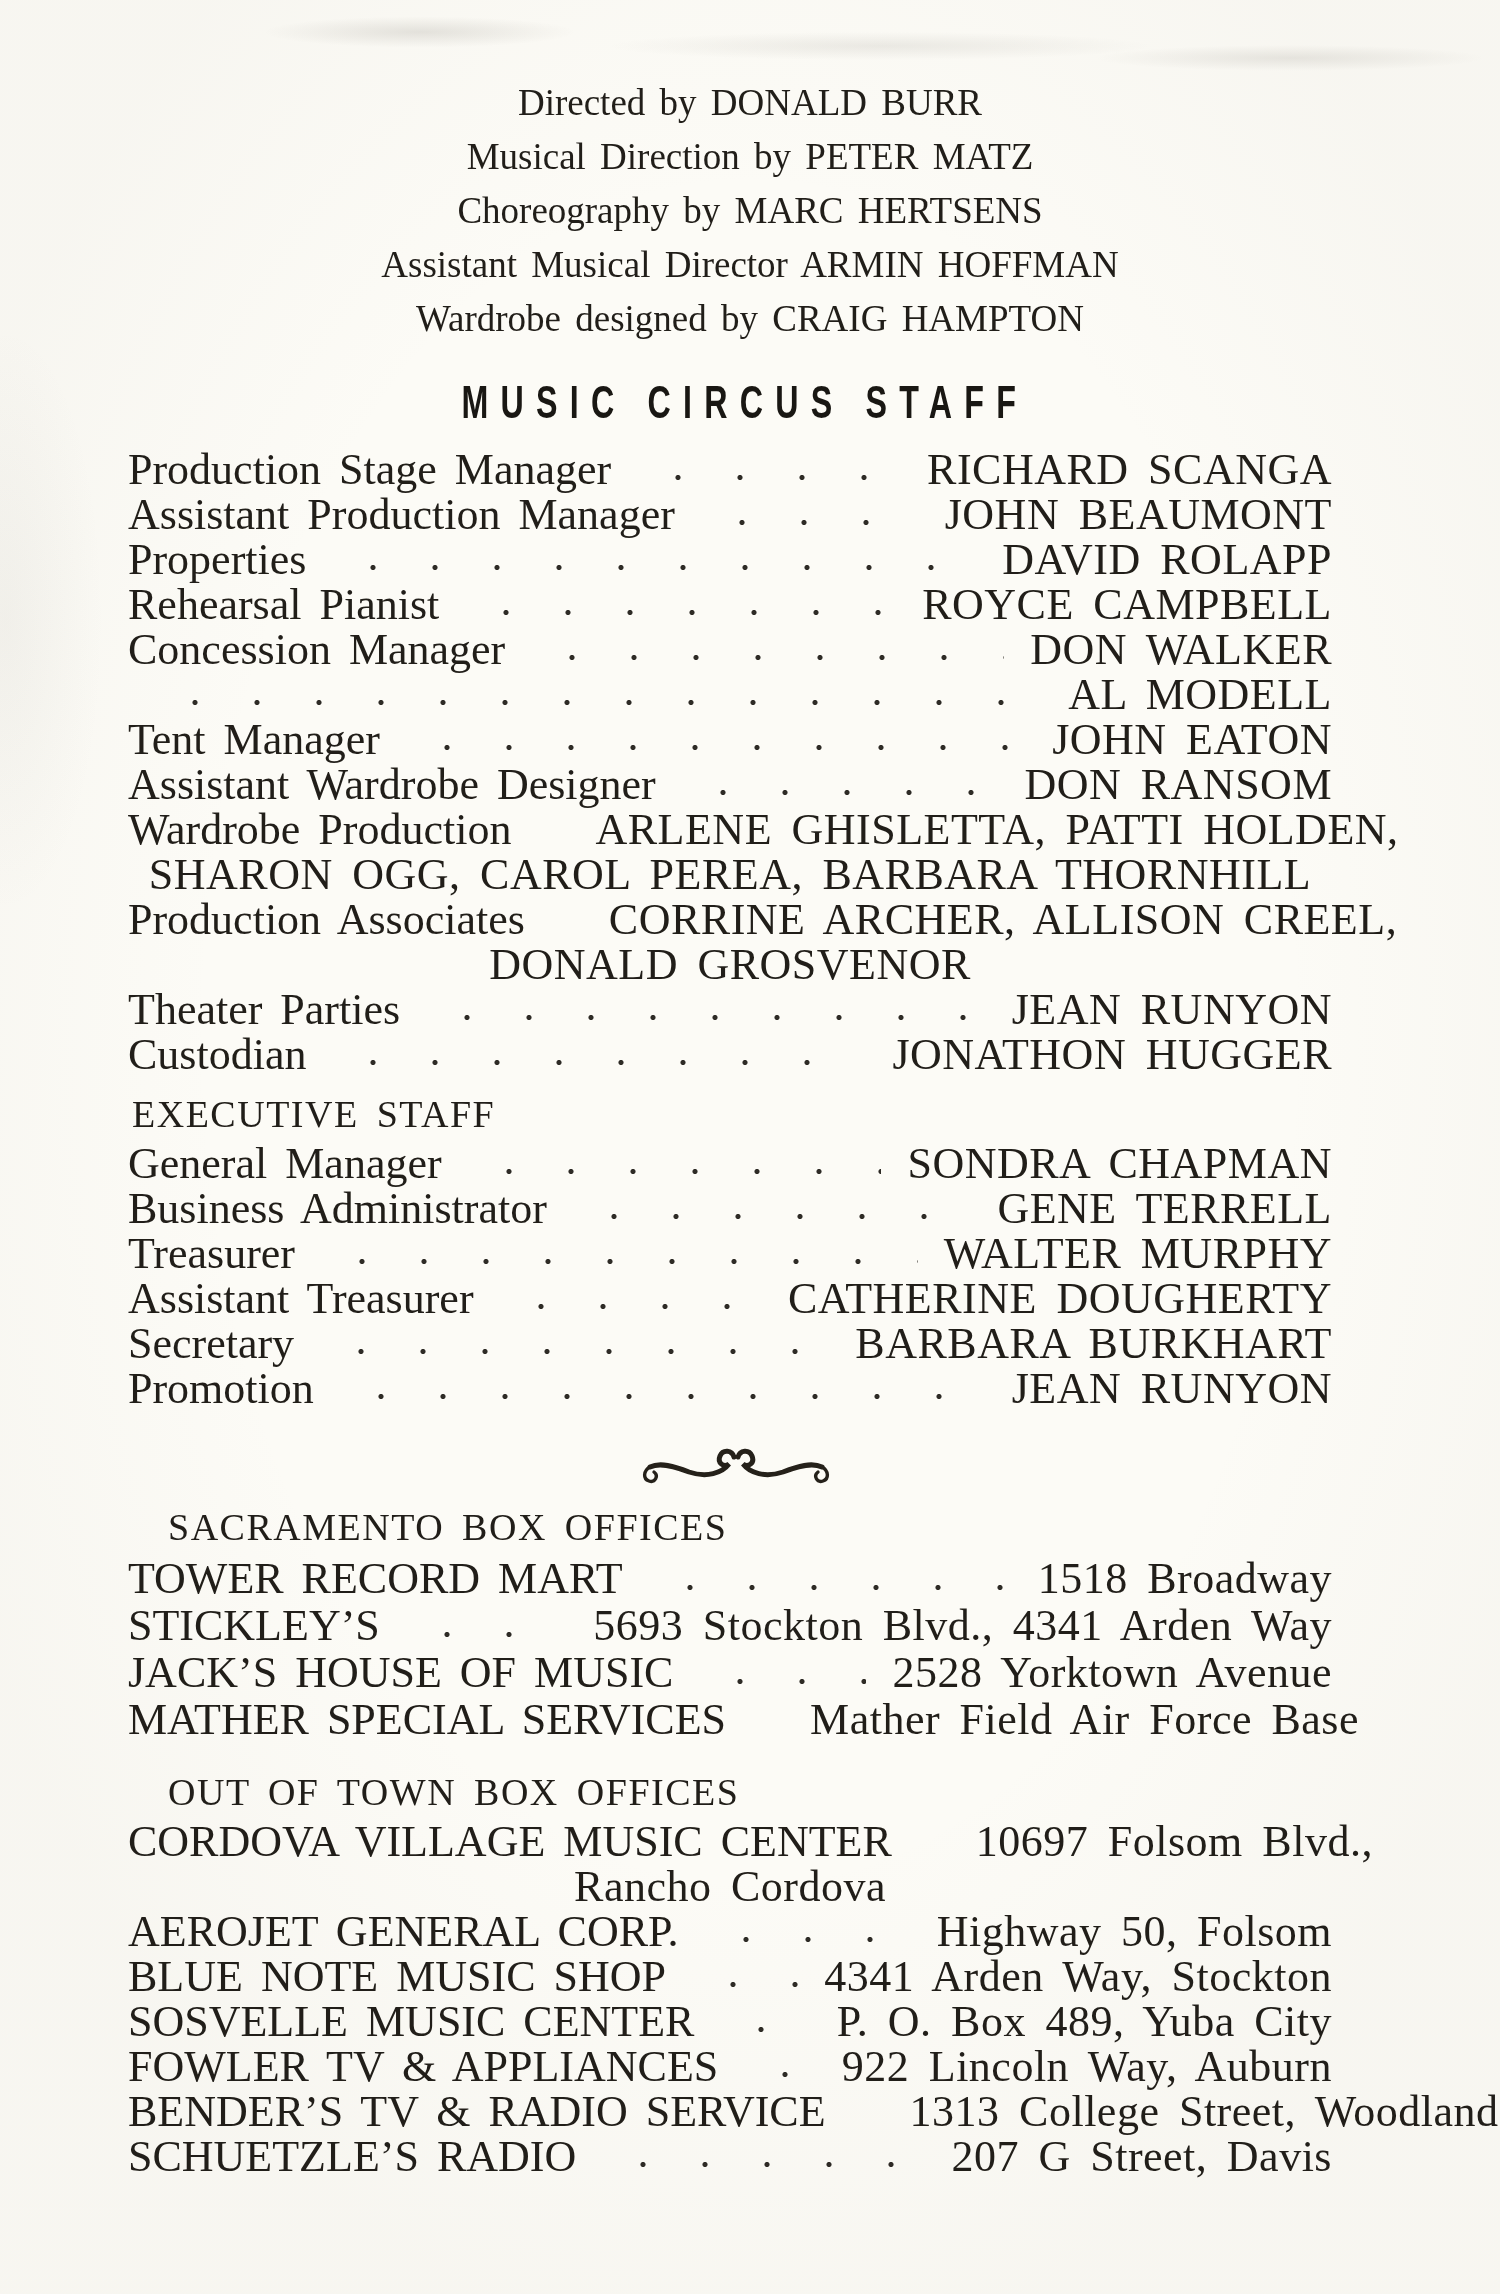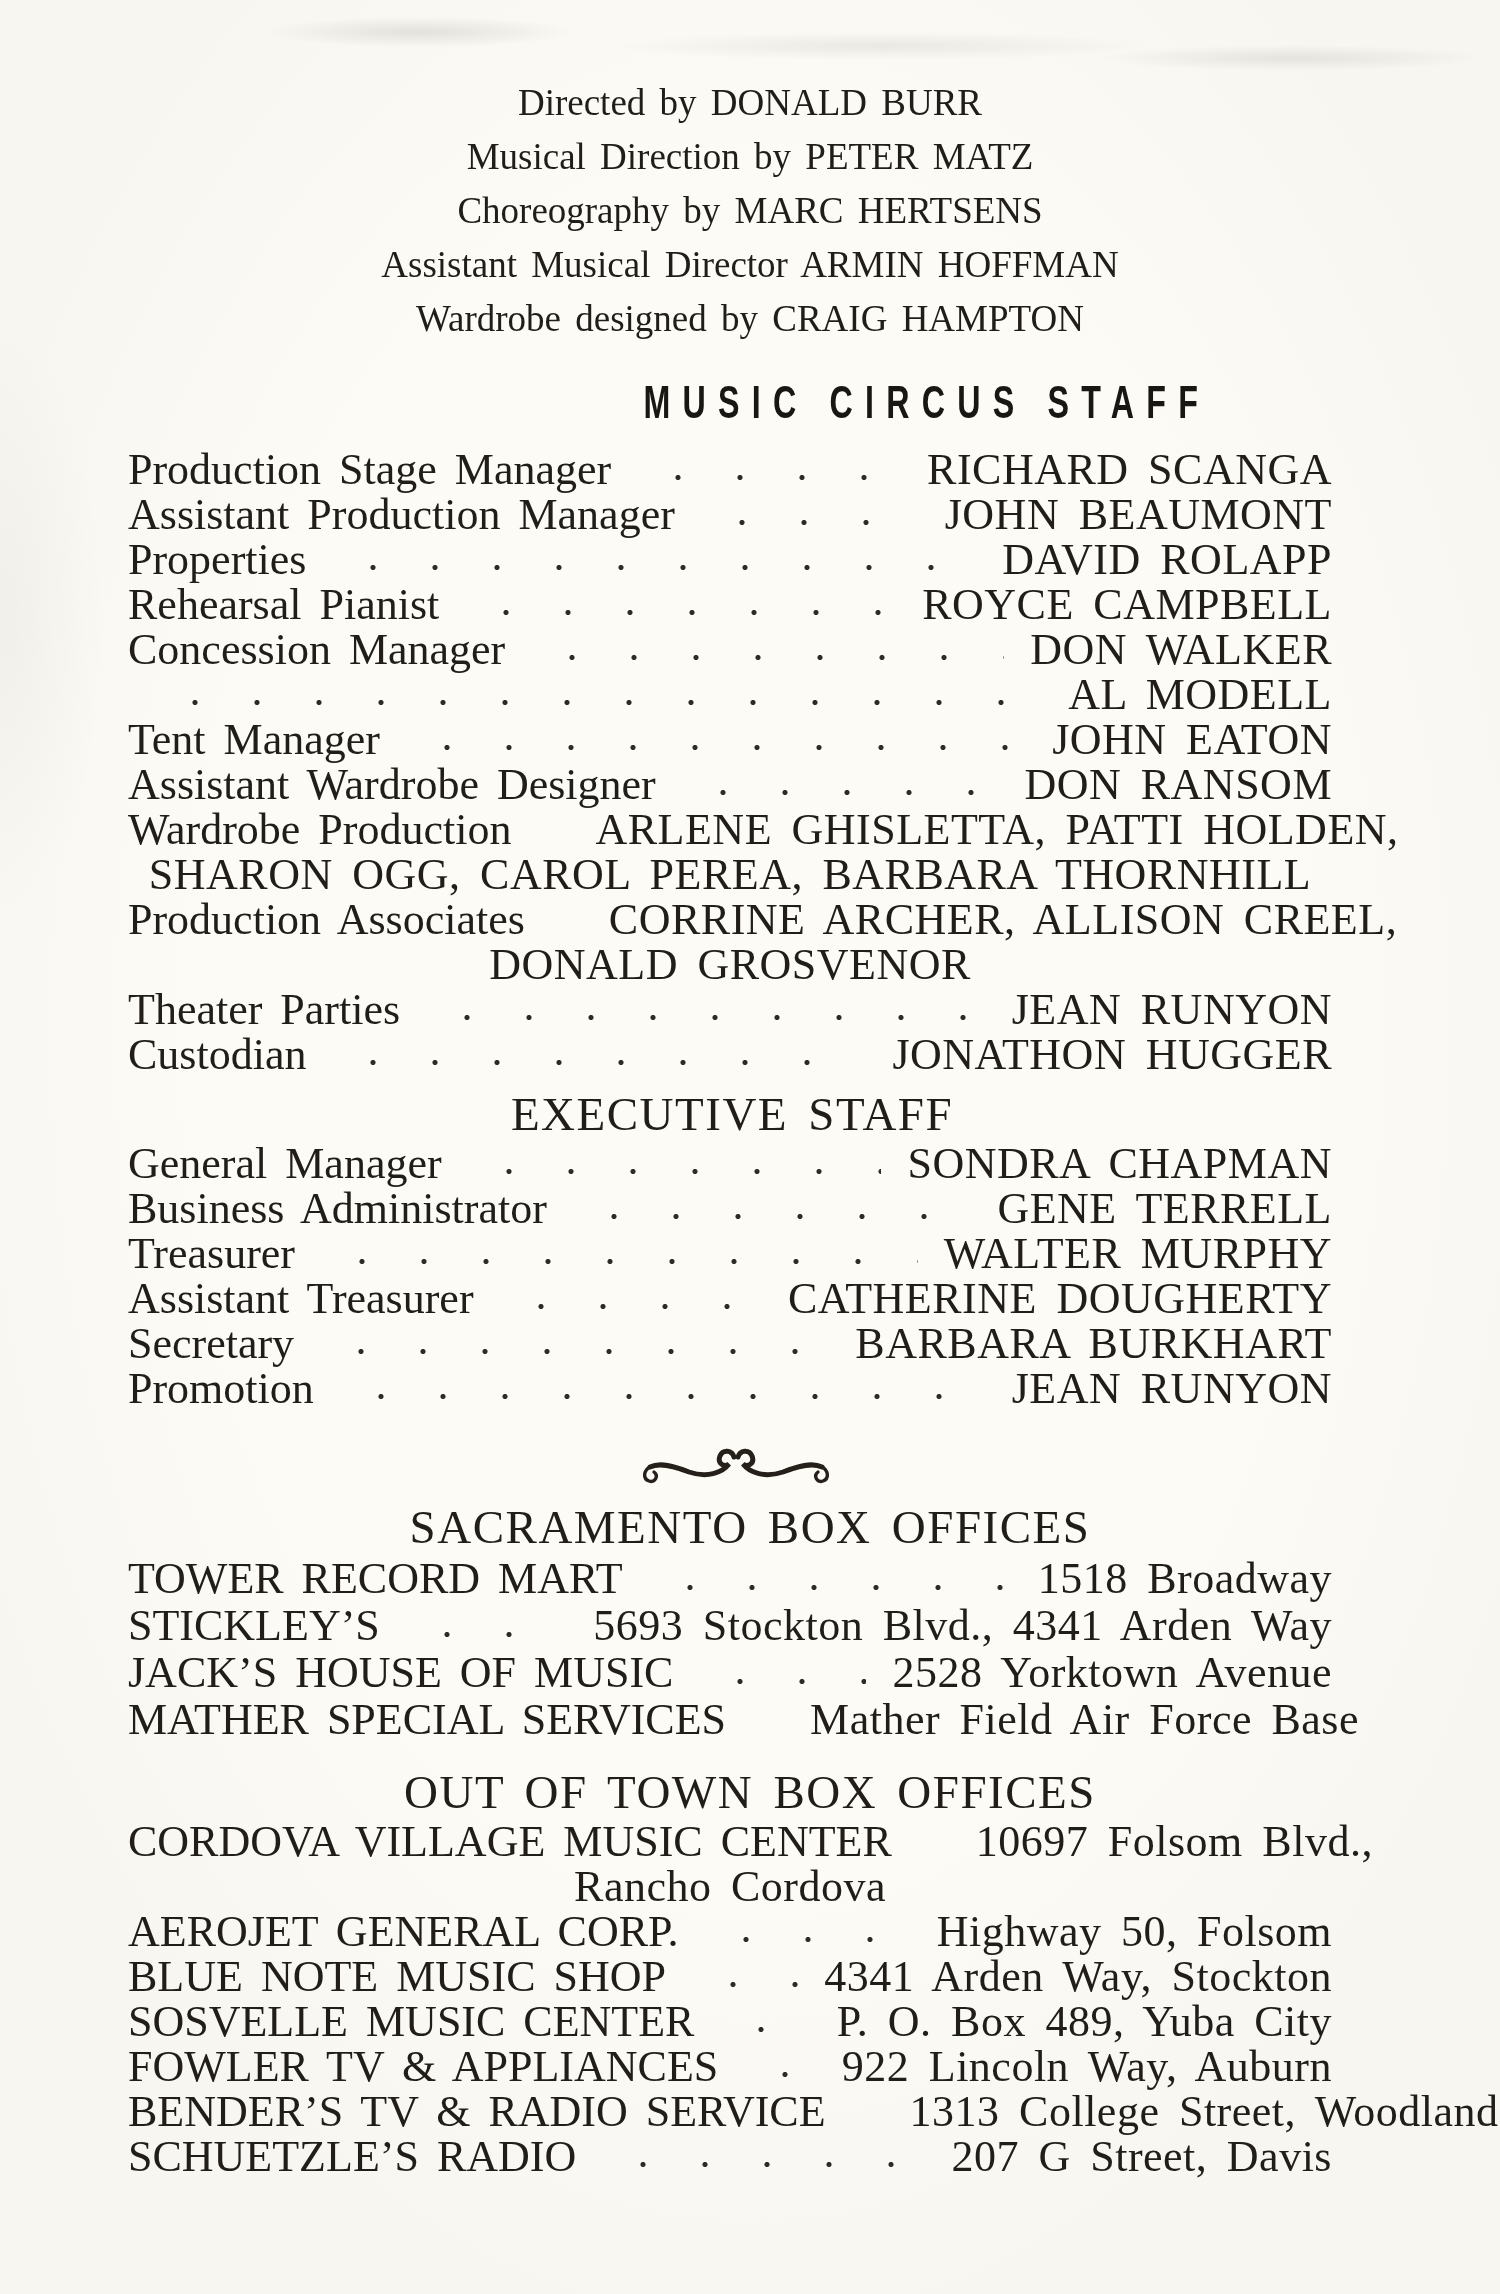--- a/index.html
+++ b/index.html
@@ -21,21 +21,21 @@
   .content { position:absolute; left:128px; top:0; width:1204px; }
 
   
   .credits { padding-top:76px; }
   .credit-line {
     font-size:37px; line-height:54px; text-align:center; padding-left:40px;
     word-spacing:5px; white-space:nowrap;
   }
 
   
-  .mcs-title { margin-top:26px; line-height:60px; text-align:right; padding-left:30px; }
+  .mcs-title { margin-top:26px; line-height:60px; text-align:center; padding-left:30px; }
   .mcs-title .stretch {
     display:inline-block; white-space:nowrap;
     font-family:"Liberation Sans", sans-serif; font-weight:bold;
     font-size:46px; letter-spacing:0.38em;
     transform:scaleX(0.70); transform-origin:50% 50%;
     color:#191713;
   }
 
   
   .row { display:flex; align-items:baseline; font-size:44px; line-height:45px; }
@@ -47,21 +47,21 @@
     background-size:62px 7px; background-repeat:repeat-x;
     background-position:14px calc(100% - 11px);
   }
   .row .val { white-space:nowrap; text-align:right; letter-spacing:0.5px; word-spacing:8px; }
   .row.cont { justify-content:center; }
 
   .staff-rows { margin-top:4px; }
 
   
   .section-header {
-    font-size:47px; line-height:50px; text-align:center;
+    font-size:38px; line-height:50px; 
     letter-spacing:1.5px; word-spacing:7px; white-space:nowrap;
   }
   .exec-header { margin-top:12px; padding-left:4px; }
   .exec-rows  { margin-top:2px; }
 
   .ornament-wrap { margin-top:28px; height:46px; text-align:center; padding-left:12px; }
 
   .sac-header { margin-top:17px; padding-left:40px; }
   .sac-rows { margin-top:3px; }
   .sac-rows .row { line-height:47px; }

